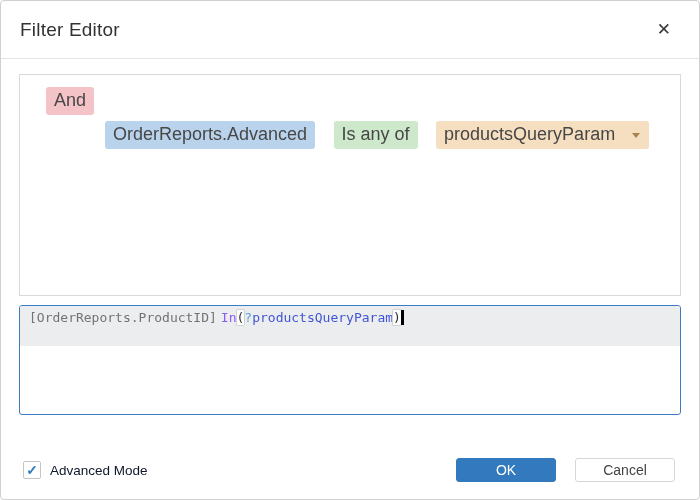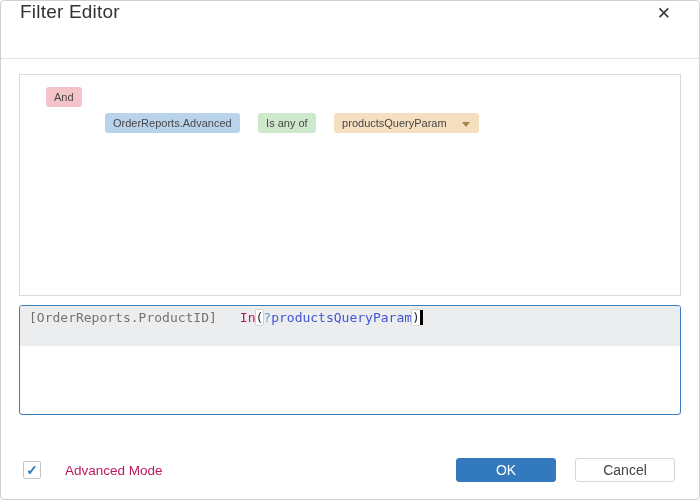--- a/index.html
+++ b/index.html
@@ -8,21 +8,21 @@
     position: relative;
     width: 700px; height: 500px;
     background: #fff;
     border: 1px solid #d0d0d0;
     border-radius: 4px;
     overflow: hidden;
   }
   
   .header {
     height: 58px;
-    display: flex; align-items: flex-start;
+    display: flex; align-items: center;
     padding: 0 24px 0 19px;
     border-bottom: 1px solid #e4e4e4;
   }
   .title { font-size: 19px; color: #333; letter-spacing: 0.2px; }
   .close {
     margin-left: auto;
     font-size: 17px; color: #3c3c3c;
     cursor: pointer; line-height: 1;
     padding: 4px;
   }
@@ -30,21 +30,21 @@
   .body { padding: 15px 18px 0 18px; }
   .builder {
     height: 222px;
     border: 1px solid #d9d9d9;
     background: #fff;
     padding: 12px 0 0 26px;
   }
   .builder-row2 { margin-top: 6px; margin-left: 59px; }
   .chip {
     display: inline-block;
-    font-size: 11px;
+    font-size: 18px;
     color: #474747;
     padding: 4px 8px;
     border-radius: 3px;
     line-height: 1.1;
     cursor: pointer;
     vertical-align: middle;
   }
   .chip + .chip { margin-left: 14px; }
   .chip-and   { background: #f3c3c8; }
   .chip-field { background: #b9d3ec; }
@@ -72,21 +72,21 @@
   .codeline {
     background: #ebedef;
     padding: 3px 0 3px 9px;
     font-family: "DejaVu Sans Mono", monospace;
     font-size: 13px;
     line-height: 17px;
     white-space: pre;
     color: #3c3c3c;
   }
   .tk-field { color: #737373; }
-  .tk-kw    { color: #be185d; margin-left: 23px; }
+  .tk-kw    { color: #8b5cf6; margin-left: 4px; }
   .tk-paren {
     color: #2f2f2f;
     background: #fdfdfd;
     box-shadow: 0 0 0 1px #d2d2d2;
     border-radius: 1px;
   }
   .tk-qmark { color: #58a0d8; }
   .tk-param { color: #4255d4; }
   .caret {
     display: inline-block;
@@ -107,21 +107,21 @@
   .checkbox {
     width: 18px; height: 18px;
     border: 1px solid #c5c5c5;
     border-radius: 2px;
     background: #fff;
     display: flex; align-items: center; justify-content: center;
     font-size: 14px; font-weight: bold;
     color: #2e79bd;
     line-height: 1;
   }
-  .adv-label { margin-left: 24px; font-size: 13.5px; color: #be185d; }
+  .adv-label { margin-left: 9px; font-size: 13.5px; color: #0f172a; }
   .buttons { margin-left: auto; display: flex; }
   .btn {
     width: 100px; height: 24px;
     border-radius: 3px;
     font-size: 14px;
     font-family: "Liberation Sans", sans-serif;
     display: flex; align-items: center; justify-content: center;
     cursor: pointer;
   }
   .btn-ok {

